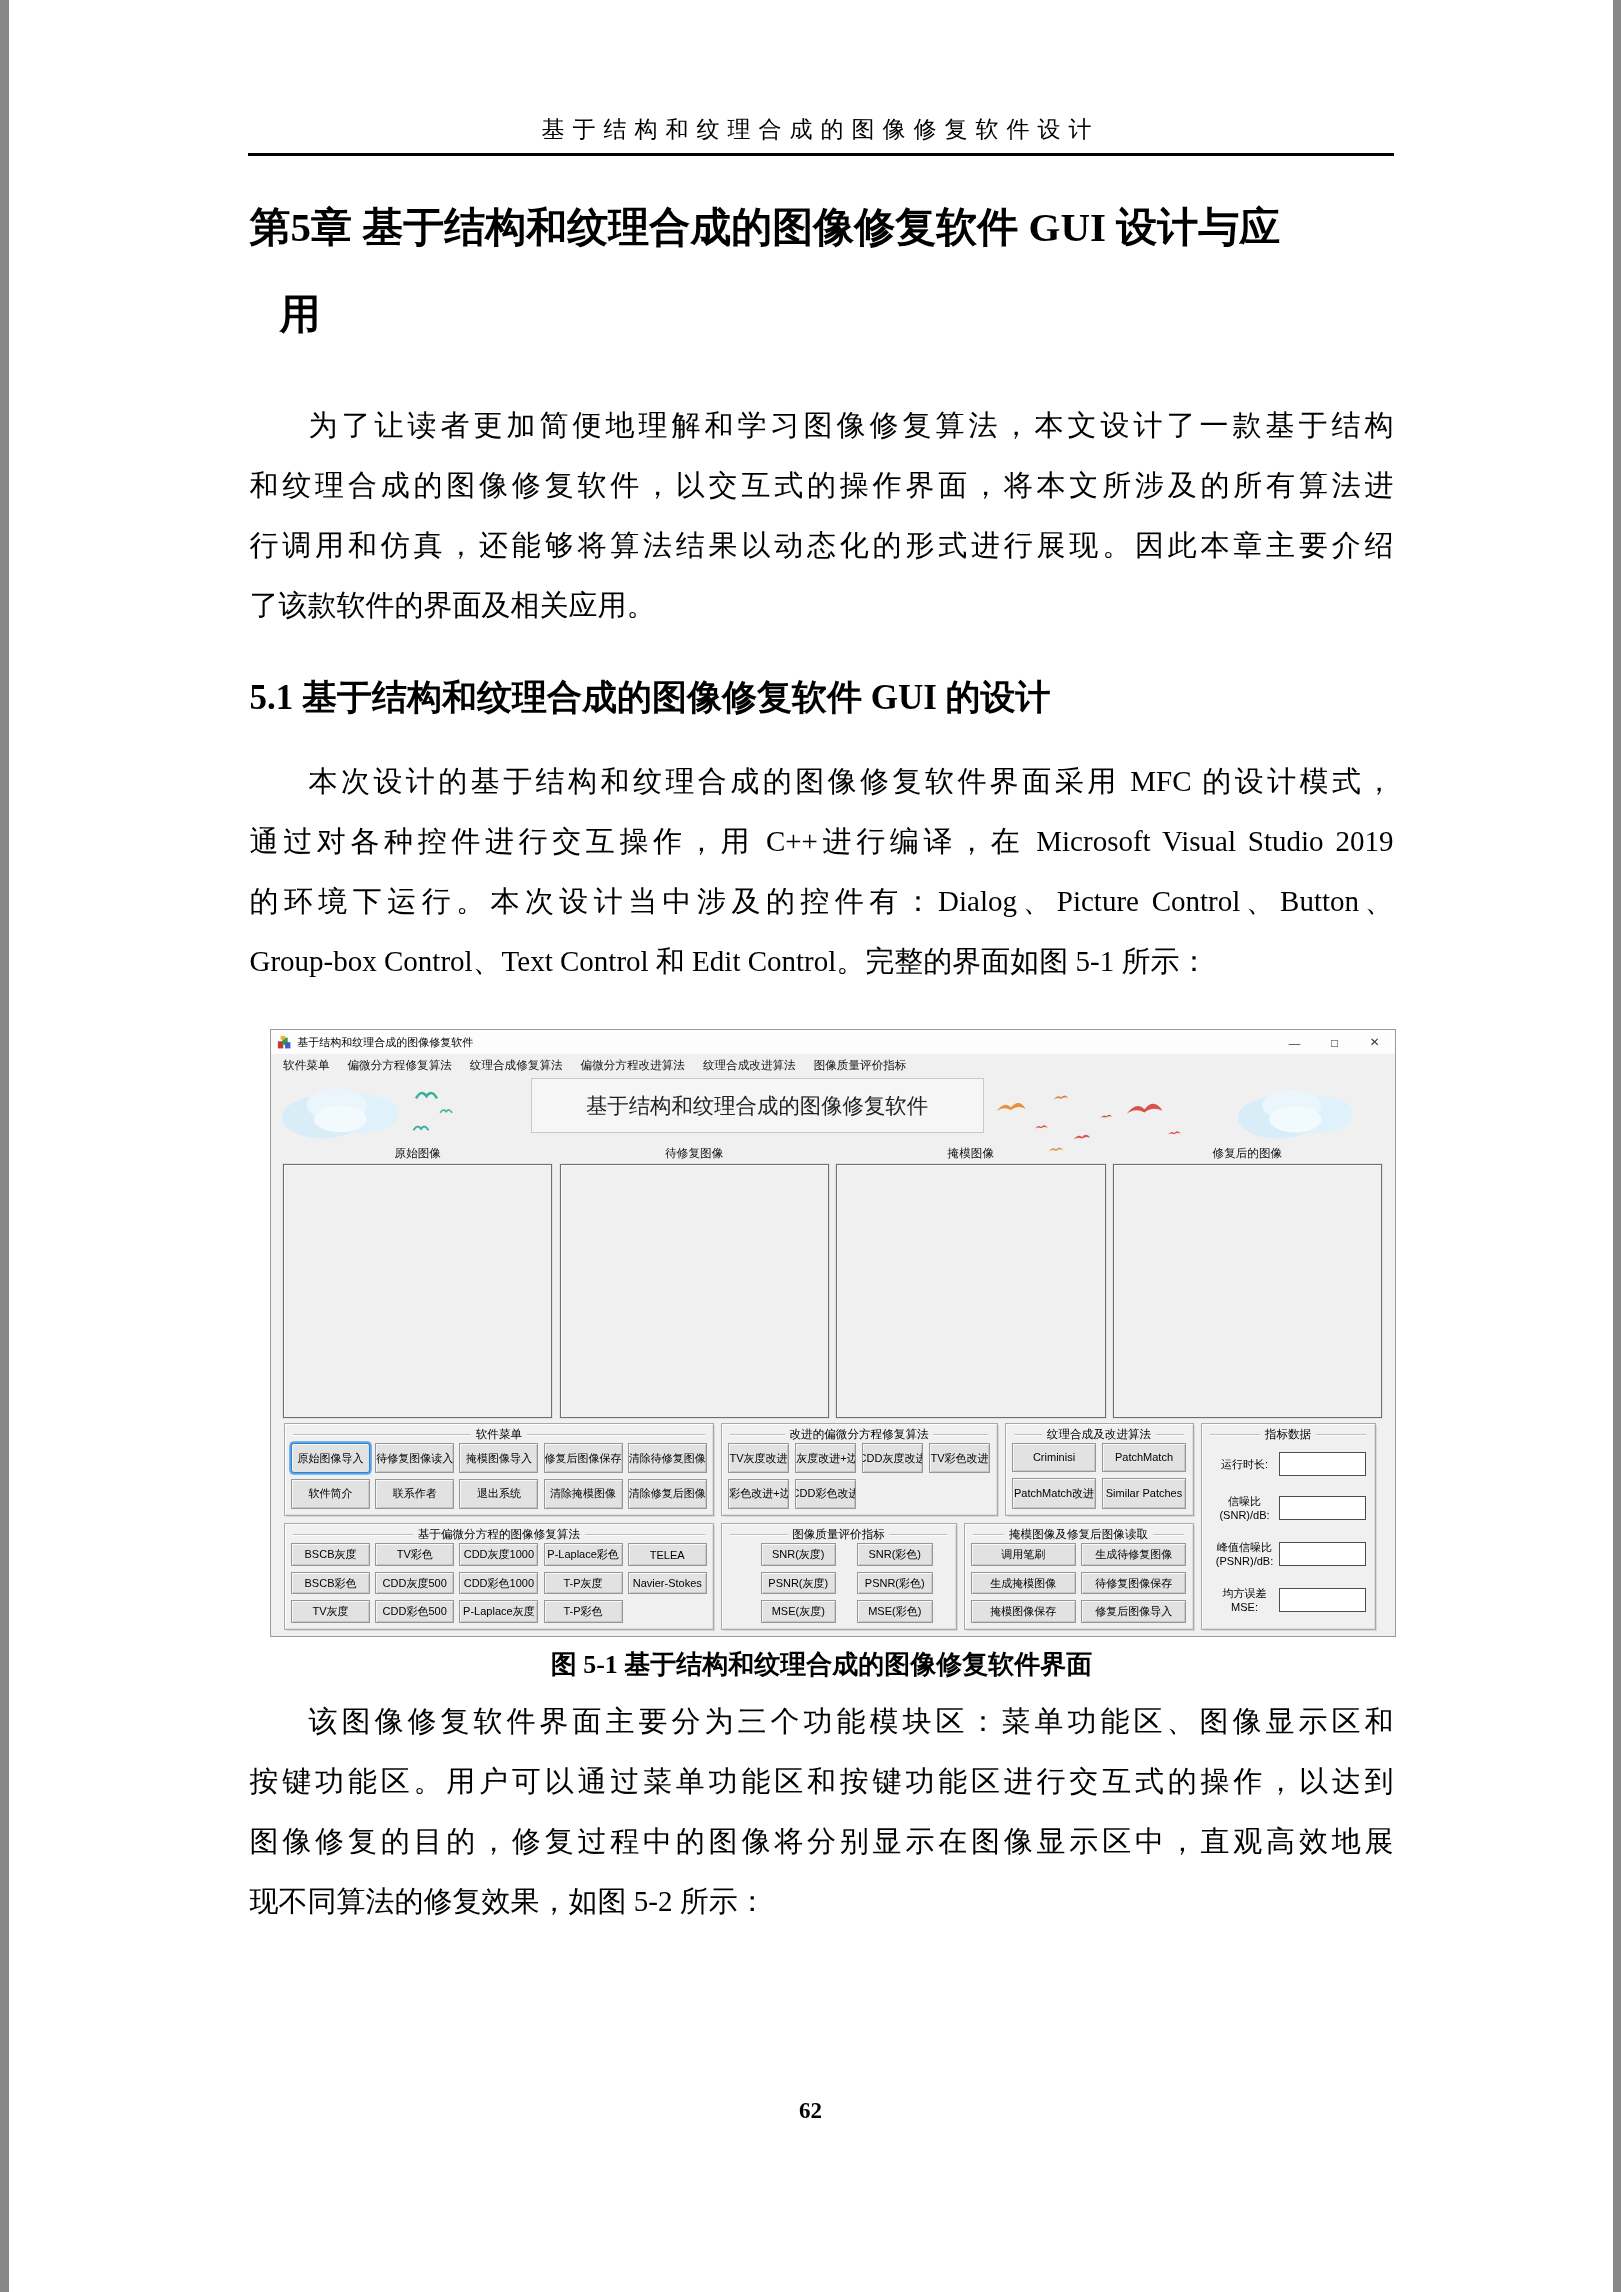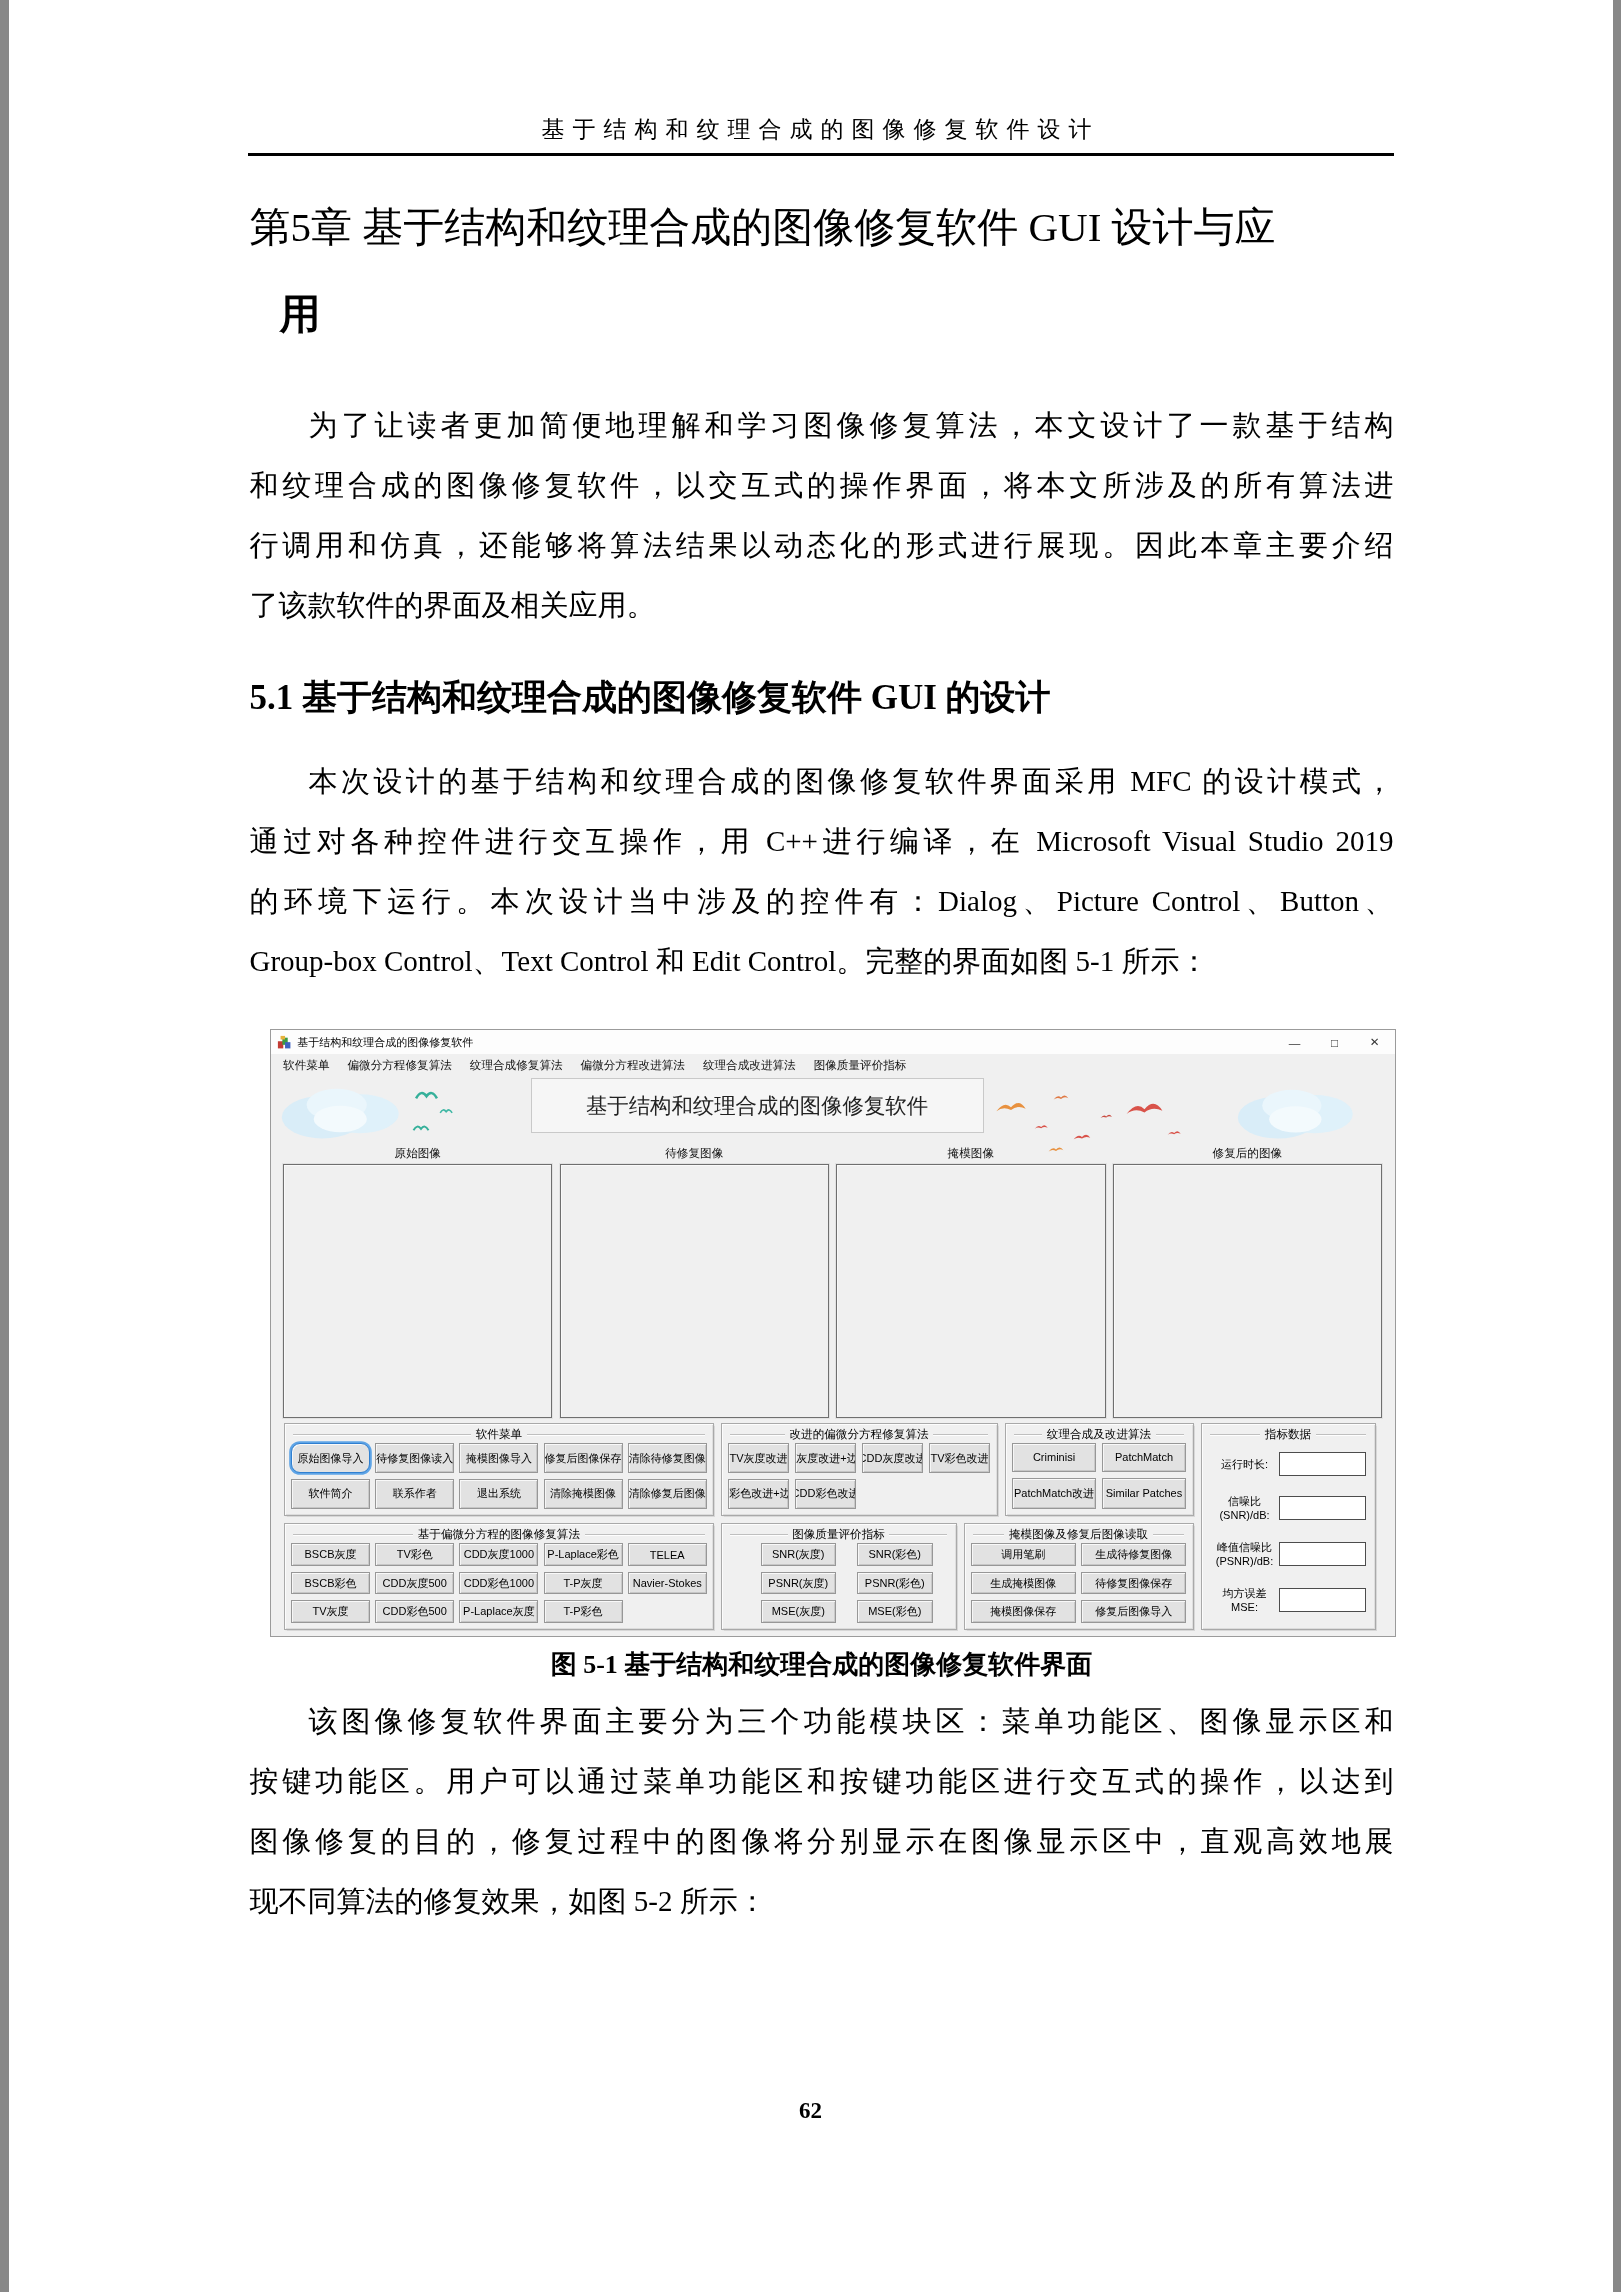--- a/index.html
+++ b/index.html
@@ -3,21 +3,21 @@
 <meta charset="utf-8">
 <style>
   html,body{margin:0;padding:0;background:#888;}
   .page{position:relative;width:1604px;height:2293px;background:#ffffff;margin:0 auto;
         font-family:"Liberation Serif","DejaVu Serif",serif;color:#000;overflow:hidden;}
 
   
   .running-header{position:absolute;top:114px;left:239px;width:1146px;text-align:center;
                   font-size:23px;letter-spacing:8px;}
   .header-rule{position:absolute;top:153px;left:239px;width:1146px;height:2.7px;background:#000;}
-  .chapter-line1{position:absolute;top:200px;left:241px;width:1158px;font-size:41px;font-weight:normal;white-space:nowrap;}
+  .chapter-line1{position:absolute;top:200px;left:241px;width:1158px;font-size:41px;font-weight:bold;white-space:nowrap;}
   .chapter-line2{position:absolute;top:287px;left:271px;font-size:41px;font-weight:bold;}
   .para{position:absolute;left:241px;width:1144px;font-size:29px;line-height:60px;}
   .para .pline{text-align:justify;text-align-last:justify;}
   .para .pline.first{text-indent:59px;}
   .para .pline.last{text-align-last:left;}
   .p1{top:395px;} .p2{top:751px;} .p3{top:1691px;}
   .section-title{position:absolute;top:674px;left:241px;width:1158px;font-size:35px;font-weight:bold;white-space:nowrap;}
   .fig-caption{position:absolute;top:1647px;left:241px;width:1144px;text-align:center;
                font-size:26px;font-weight:bold;}
   .page-number{position:absolute;top:2098px;left:0;width:100%;text-align:center;font-size:23px;font-weight:bold;}
@@ -60,21 +60,21 @@
   .cols5{grid-template-columns:repeat(5,1fr);}
   .cols3{grid-template-columns:repeat(4,1fr);}
   .cols2{grid-template-columns:repeat(2,1fr);}
   .panel-grid.inset{left:39px;right:23px;column-gap:21px;}
   .btn{background:#e2e2e2;border:0.9px solid #979797;
        box-shadow:inset 0.9px 0.9px 0 #f9f9f9, inset -0.9px -0.9px 0 #c6c6c6;
        display:flex;align-items:center;justify-content:center;font-size:11px;color:#000;
        white-space:nowrap;overflow:hidden;padding:0 1.8px;cursor:default;
        font-family:"Liberation Sans","DejaVu Sans",sans-serif;}
   .btn.focused{border:0.9px solid #2f7fd0;box-shadow:0 0 0 1.8px #5ea4e6, inset 0.9px 0.9px 0 #f9f9f9;
-       border-radius:9px;}
+       border-radius:3px;}
 
   .metrics-body{position:absolute;left:5.3px;right:5.3px;top:19.6px;bottom:5.3px;display:flex;
                 flex-direction:column;justify-content:space-around;}
   .metric-row{display:flex;align-items:center;justify-content:space-between;padding:0 3.6px;}
   .metric-label{width:77px;font-size:11px;line-height:1.3;text-align:center;color:#000;}
   .metric-input{width:87px;height:24px;background:#fff;border:0.9px solid #4c4c4c;
                 box-sizing:border-box;font-size:10.7px;padding:0 2.7px;}
 </style>
 </head>
 <body>

